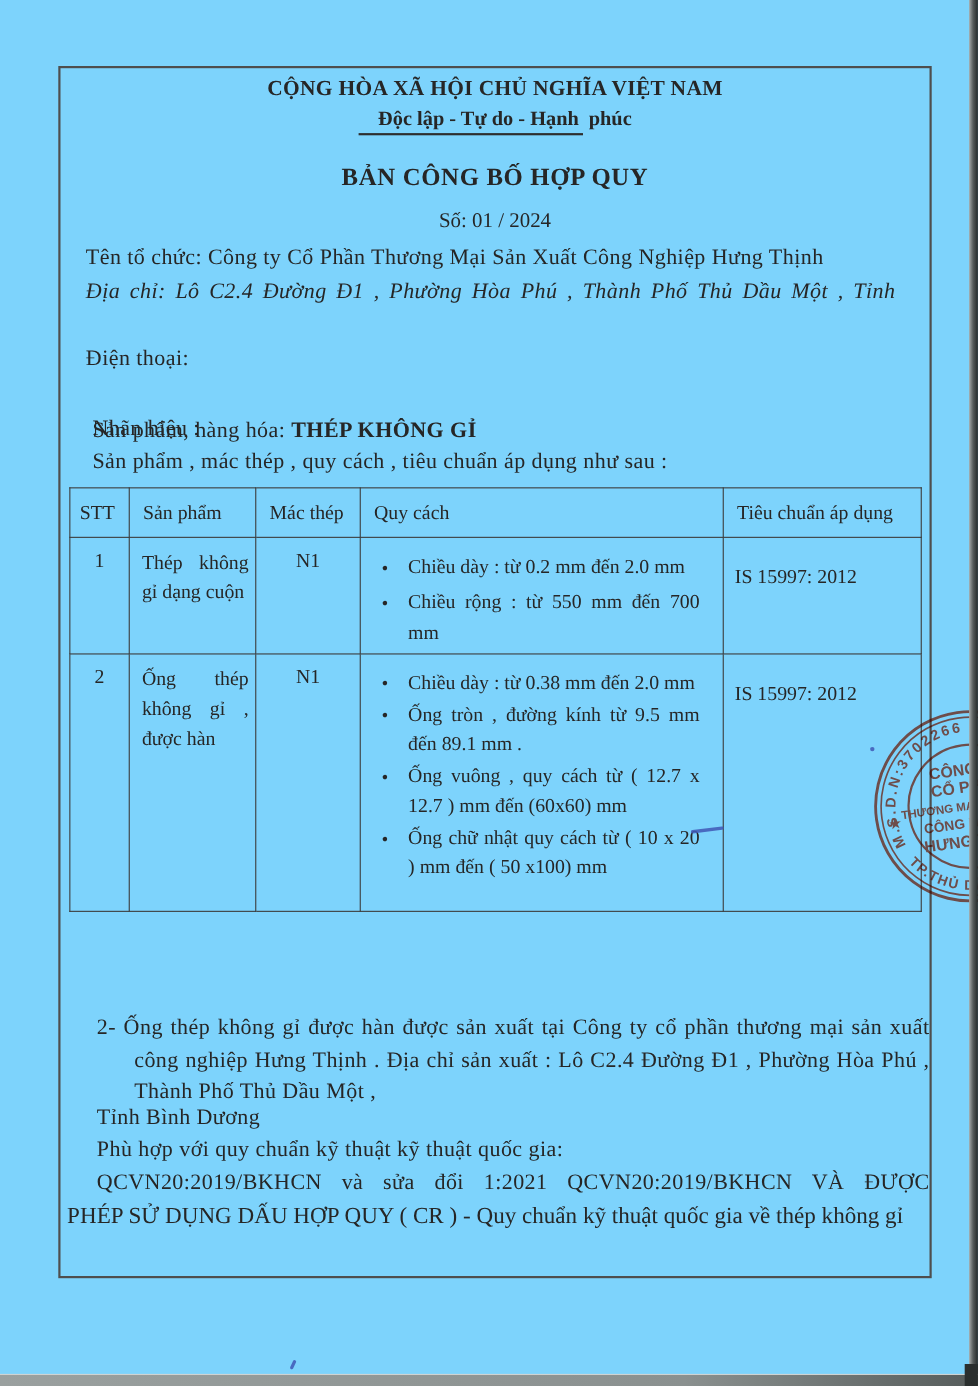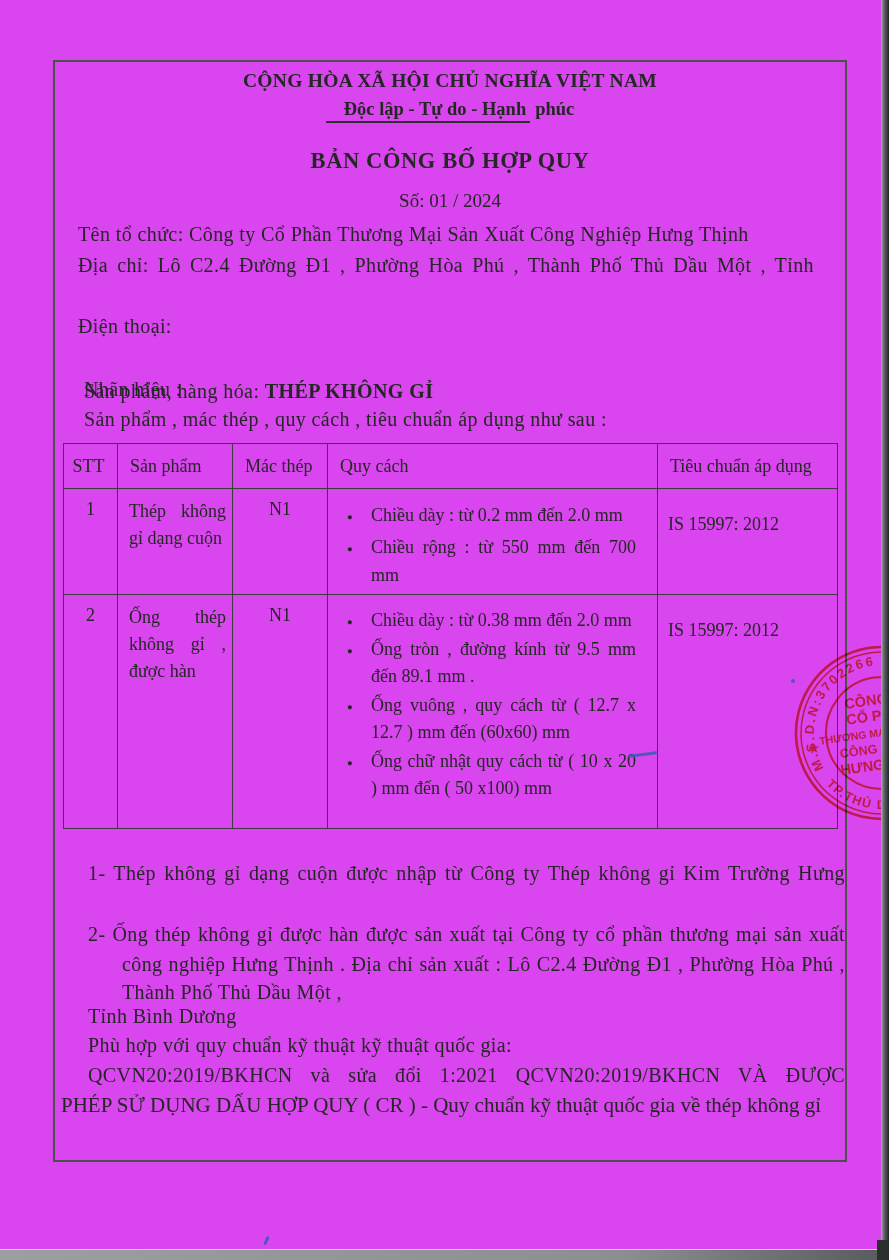--- a/index.html
+++ b/index.html
@@ -1,37 +1,37 @@
 <!DOCTYPE html>
 <html><head>
 <meta charset="utf-8">
 <style>
   html,body{margin:0;padding:0;background:#e8e8e6;}
   .page{
     position:relative;width:889px;height:1260px;margin:0 auto;
-    background:#d946ef;overflow:hidden;
+    background:#7dd3fc;overflow:hidden;
     font-family:"Liberation Serif","DejaVu Serif",serif;
     color:#262626;
   }
   .abs{position:absolute;}
   .frame{
     left:53px;top:60px;width:790px;height:1098px;
     border:2px solid #4e4e4e;
   }
   .center{text-align:center;}
   .hdr-country{left:53px;top:70px;width:794px;font-size:19.5px;font-weight:bold;letter-spacing:.3px;}
   .hdr-motto{left:53px;top:99px;width:794px;font-size:18.5px;font-weight:bold;}
   .motto-underline{border-bottom:2px solid #2e2e2e;padding:0 4px 2px 18px;}
   .motto-tail{margin-left:5px;}
   .hdr-title{left:53px;top:148px;width:794px;font-size:22.5px;font-weight:bold;letter-spacing:.6px;}
   .hdr-so{left:53px;top:190px;width:794px;font-size:19px;}
 
   .bodyline{font-size:20px;line-height:26px;letter-spacing:.4px;}
   .l-org{left:78px;top:221px;width:740px;}
-  .l-addr1{left:78px;top:252px;width:736px;}
+  .l-addr1{left:78px;top:252px;width:736px;font-style:italic;}
   .l-addr2{left:78px;top:282px;width:736px;}
   .l-phone{left:78px;top:313px;width:600px;}
   .l-product{left:84px;top:344px;width:720px;margin-top:34px;}
   .l-brand{left:84px;top:376px;width:600px;}
   .l-intro{left:84px;top:406px;width:740px;}
   .b{font-weight:bold;}
   .stretch{text-align:justify;text-align-last:justify;}
 
   table.spec{
     position:absolute;left:63px;top:443px;width:774px;
@@ -135,21 +135,20 @@
           <li>Ống tròn , đường kính từ 9.5 mm đến 89.1 mm .</li>
           <li>Ống vuông , quy cách từ ( 12.7 x 12.7 ) mm đến (60x60) mm</li>
           <li>Ống chữ nhật quy cách từ ( 10 x 20 ) mm đến ( 50 x100) mm</li>
         </ul>
       </td>
       <td class="c-std">IS 15997: 2012</td>
     </tr>
   </tbody>
     </table>
 
-  <div class="abs bodyline n1l1 stretch">1- Thép không gỉ dạng cuộn được nhập từ Công ty Thép không gỉ Kim Trường Hưng</div>
   <div class="abs bodyline n2l1 stretch">2- Ống thép không gỉ được hàn được sản xuất tại Công ty cổ phần thương mại sản xuất</div>
   <div class="abs bodyline n2l2 stretch">công nghiệp Hưng Thịnh . Địa chỉ sản xuất : Lô C2.4 Đường Đ1 , Phường Hòa Phú ,</div>
   <div class="abs bodyline n2l3">Thành Phố Thủ Dầu Một ,</div>
   <div class="abs bodyline l-province">Tỉnh Bình Dương</div>
   <div class="abs bodyline l-conform">Phù hợp với quy chuẩn kỹ thuật kỹ thuật quốc gia:</div>
   <div class="abs bodyline l-qcvn1 stretch">QCVN20:2019/BKHCN và sửa đổi 1:2021 QCVN20:2019/BKHCN VÀ ĐƯỢC</div>
   <div class="abs bodyline l-qcvn2">PHÉP SỬ DỤNG DẤU HỢP QUY ( CR ) -  Quy chuẩn kỹ thuật quốc gia về thép không gỉ</div>
 
   <svg class="abs stamp" width="150" height="215" viewBox="0 0 150 215">
     <g transform="rotate(-8 89 121)" fill="#dd4f3c" font-family="Liberation Sans, sans-serif" font-weight="bold">

